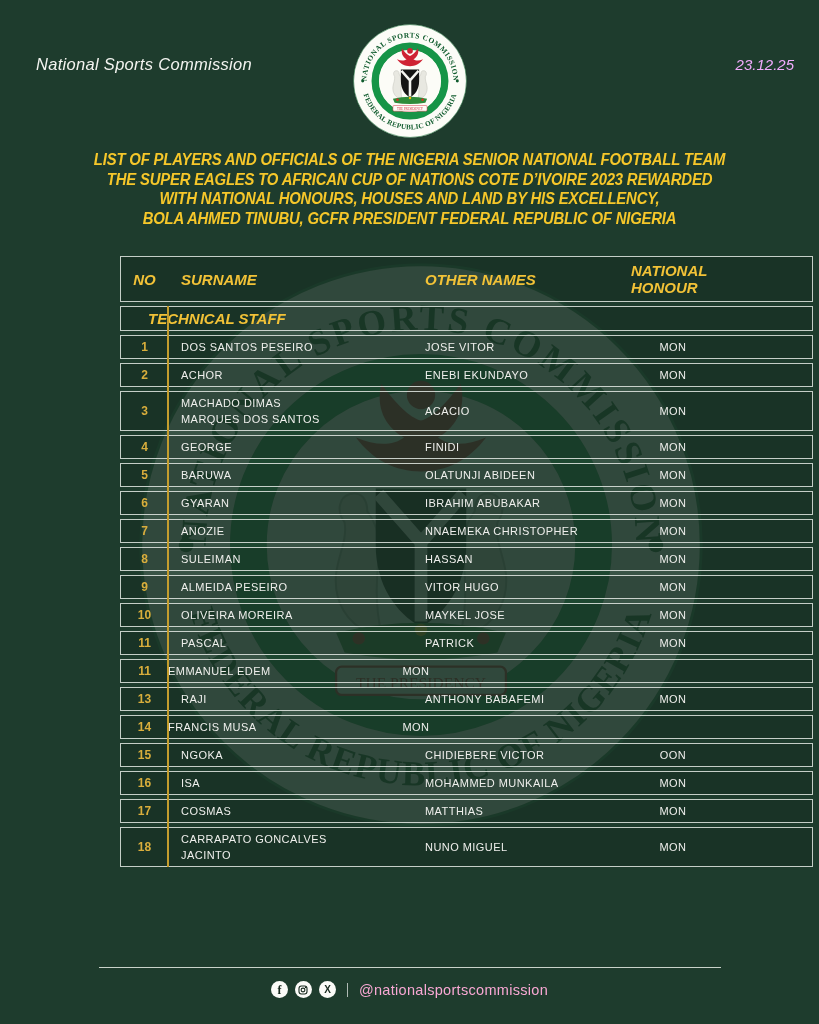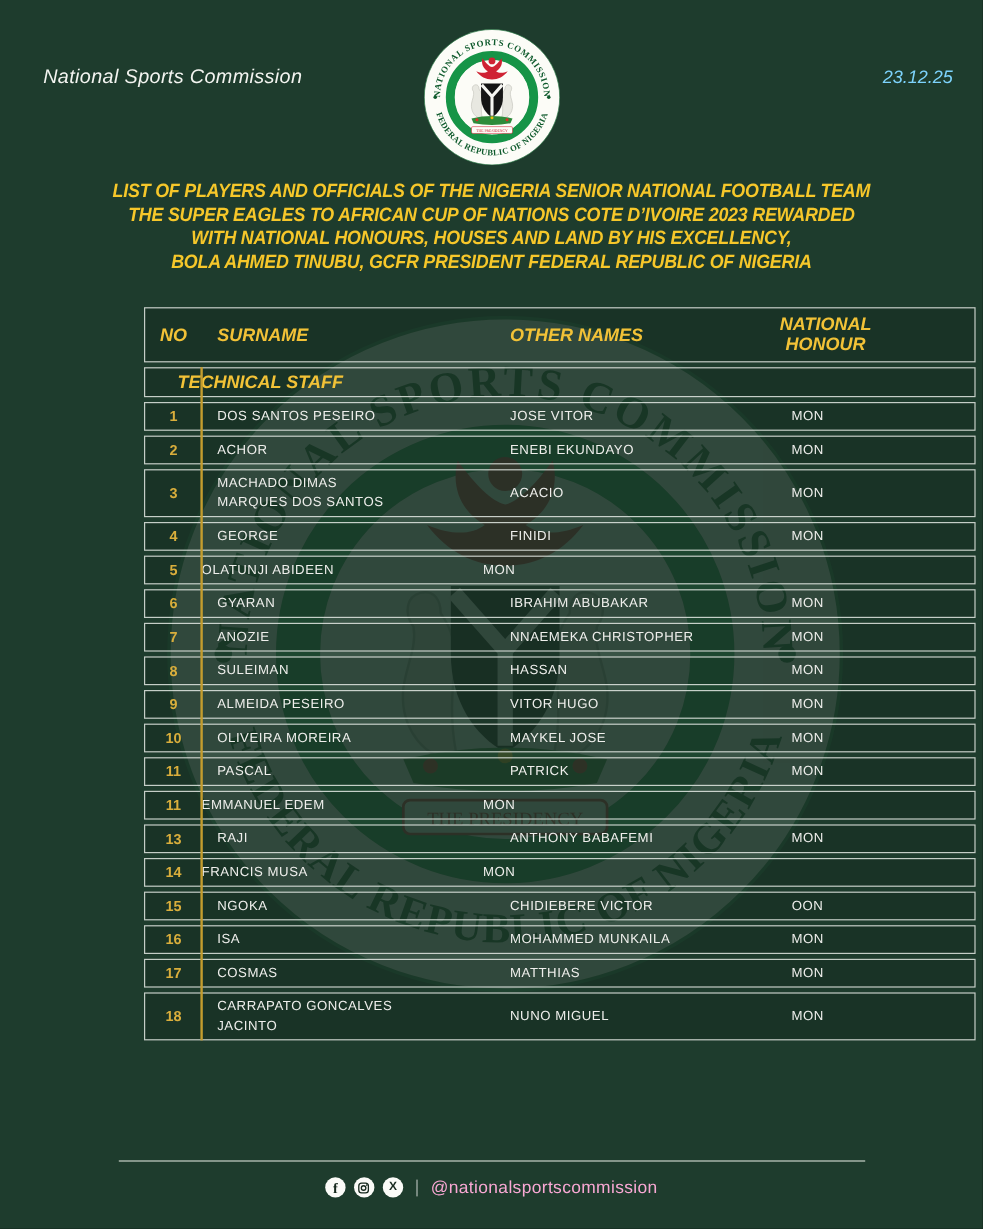--- a/index.html
+++ b/index.html
@@ -9,21 +9,21 @@
     font-family:"Liberation Sans", sans-serif;
   }
   
   .org-name {
     position:absolute; left:36px; top:55px;
     font-style:italic; font-size:16.5px; font-weight:500;
     color:#f3f4f0; letter-spacing:.3px;
   }
   .date {
     position:absolute; right:25px; top:56px;
-    font-style:italic; font-size:15px; font-weight:500; color:#7dd3fc;
+    font-style:italic; font-size:15px; font-weight:500; color:#f0abfc;
   }
   .logo {
     position:absolute; left:50%; top:24px; transform:translateX(-50%);
     width:114px; height:114px;
   }
   
   .watermark {
     position:absolute; left:138px; top:262px; width:566px; height:566px;
     opacity:.12; z-index:0; pointer-events:none;
   }
@@ -52,21 +52,21 @@
   .c-oth { width:176px; }
   .c-hon { width:144px; text-align:center; }
   .c-sur, .c-oth, .c-hon {
     font-size:11px; color:#efefec; font-weight:400;
     letter-spacing:.45px; line-height:16px; white-space:pre-line;
   }
   .hlbl {
     color:#f2c237; font-weight:700; font-style:italic;
     font-size:15px; letter-spacing:0; line-height:17px; white-space:pre-line;
   }
-  .thead .c-hon { text-align:center; padding-left:30px; }
+  .thead .c-hon { text-align:left; padding-left:30px; }
   .section-row { padding-left:27px; }
   .vline {
     position:absolute; left:47px; top:50px; bottom:4px; width:2px;
     background:#c49d2e; z-index:2;
   }
   
   .footer-line {
     position:absolute; left:99px; top:967px; width:622px; height:1px;
     background:#c9d2c9;
   }
@@ -170,20 +170,21 @@
       <div class="cell c-hon">MON</div>
     </div>
         <div class="trow">
       <div class="cell c-no">4</div>
       <div class="cell c-sur">GEORGE</div>
       <div class="cell c-oth">FINIDI</div>
       <div class="cell c-hon">MON</div>
     </div>
         <div class="trow">
       <div class="cell c-no">5</div>
+      <div class="cell c-sur">BARUWA</div>
       <div class="cell c-oth">OLATUNJI ABIDEEN</div>
       <div class="cell c-hon">MON</div>
     </div>
         <div class="trow">
       <div class="cell c-no">6</div>
       <div class="cell c-sur">GYARAN</div>
       <div class="cell c-oth">IBRAHIM ABUBAKAR</div>
       <div class="cell c-hon">MON</div>
     </div>
         <div class="trow">

